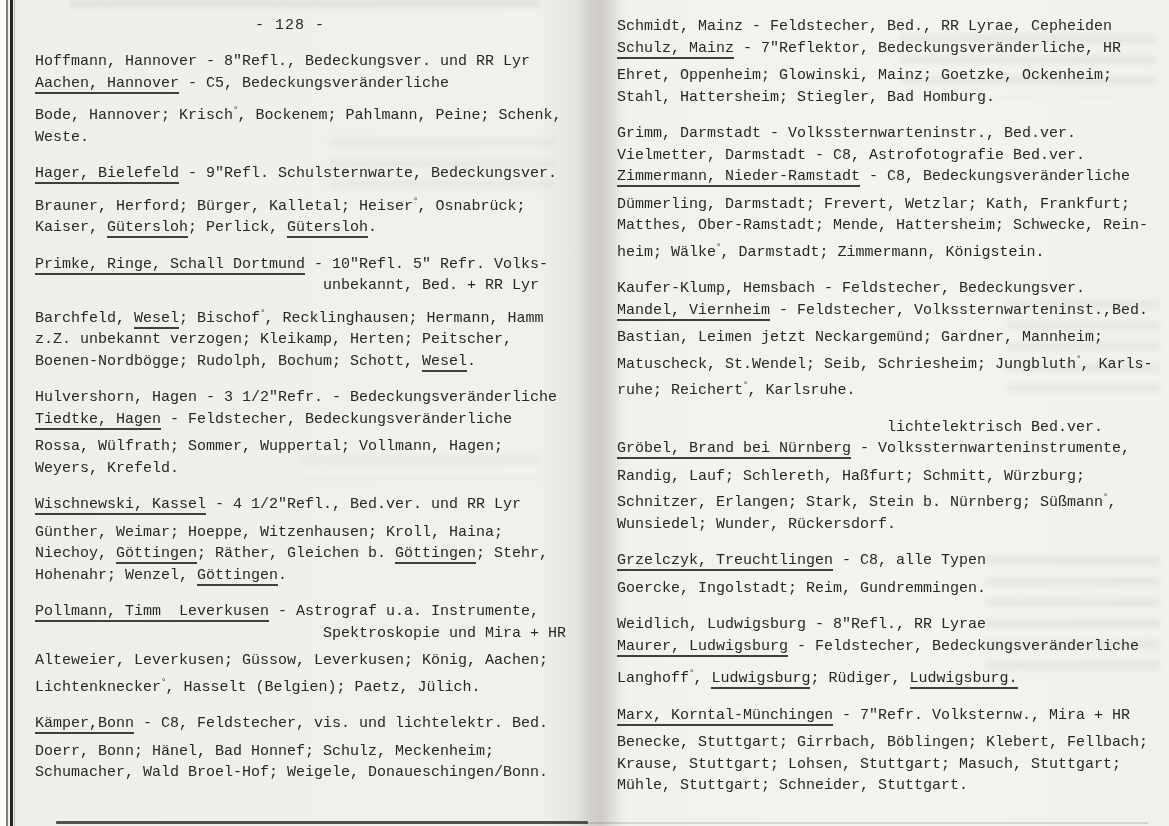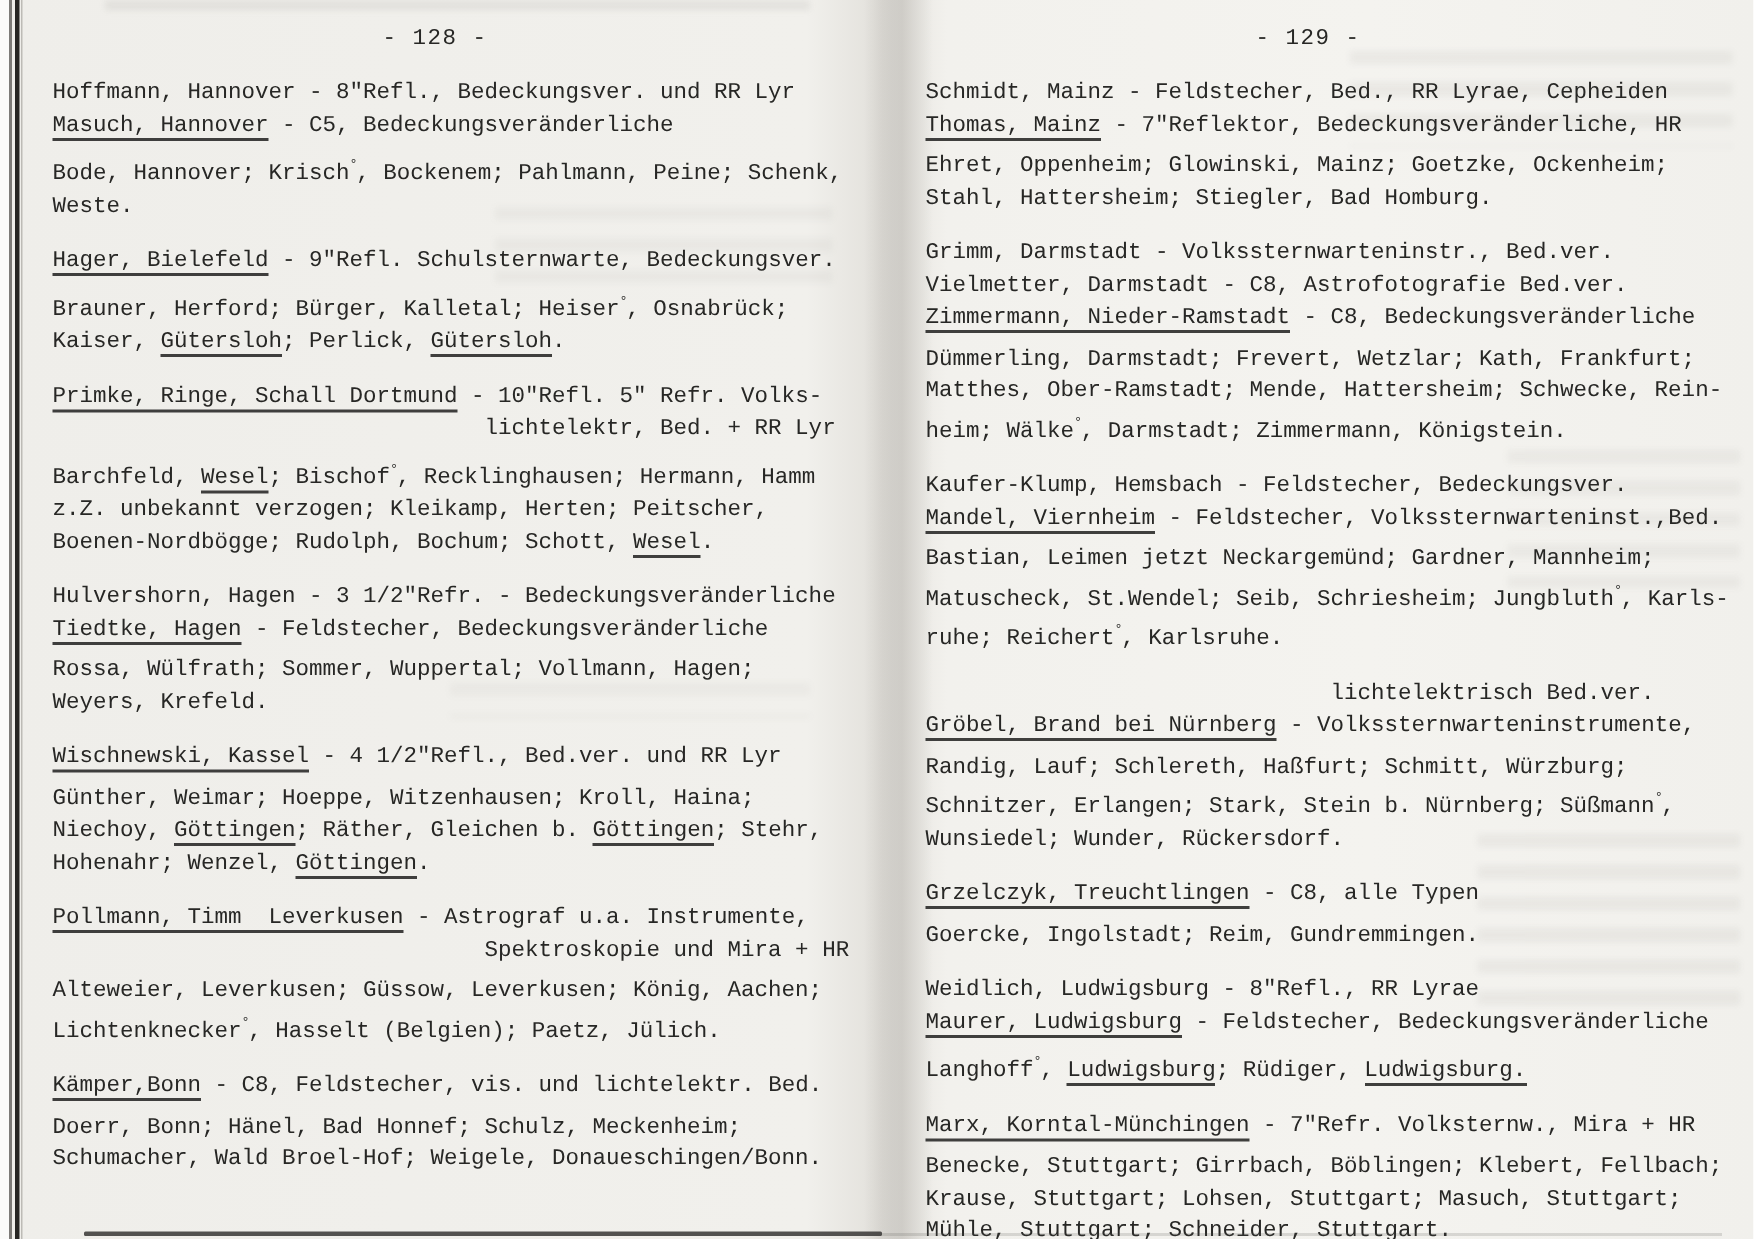--- a/index.html
+++ b/index.html
@@ -48,40 +48,40 @@
   <div class="ghost g6"></div>
 
   <div class="gutter-shadow"></div>
 
   <div class="page page-left">
     <div class="page-number">- 128 -</div>
     <div class="entries">
         <div class="entry">
           <div class="header">
             <div class="line"><span>Hoffmann, Hannover - 8"Refl., Bedeckungsver. und RR Lyr</span></div>
-            <div class="line"><span class="u">Masuch, Hannover</span><span> - C5, Bedeckungsveränderliche</span></div>
+            <div class="line"><span class="u">Aachen, Hannover</span><span> - C5, Bedeckungsveränderliche</span></div>
           </div>
           <div class="body">
             <div class="line"><span>Bode, Hannover; Krisch</span><span class="sup">°</span><span>, Bockenem; Pahlmann, Peine; Schenk,</span></div>
             <div class="line"><span>Weste.</span></div>
           </div>
         </div>
         <div class="entry">
           <div class="header">
             <div class="line"><span class="u">Hager, Bielefeld</span><span> - 9"Refl. Schulsternwarte, Bedeckungsver.</span></div>
           </div>
           <div class="body">
             <div class="line"><span>Brauner, Herford; Bürger, Kalletal; Heiser</span><span class="sup">°</span><span>, Osnabrück;</span></div>
             <div class="line"><span>Kaiser, </span><span class="u">Gütersloh</span><span>; Perlick, </span><span class="u">Gütersloh</span><span>.</span></div>
           </div>
         </div>
         <div class="entry">
           <div class="header">
             <div class="line"><span class="u">Primke, Ringe, Schall Dortmund</span><span> - 10"Refl. 5" Refr. Volks-</span></div>
-            <div class="line"><span>                                lichtelektr, Bed. + RR Lyr</span></div>
+            <div class="line"><span>                                unbekannt, Bed. + RR Lyr</span></div>
           </div>
           <div class="body">
             <div class="line"><span>Barchfeld, </span><span class="u">Wesel</span><span>; Bischof</span><span class="sup">°</span><span>, Recklinghausen; Hermann, Hamm</span></div>
             <div class="line"><span>z.Z. unbekannt verzogen; Kleikamp, Herten; Peitscher,</span></div>
             <div class="line"><span>Boenen-Nordbögge; Rudolph, Bochum; Schott, </span><span class="u">Wesel</span><span>.</span></div>
           </div>
         </div>
         <div class="entry">
           <div class="header">
             <div class="line"><span>Hulvershorn, Hagen - 3 1/2"Refr. - Bedeckungsveränderliche</span></div>
@@ -118,26 +118,25 @@
           </div>
           <div class="body">
             <div class="line"><span>Doerr, Bonn; Hänel, Bad Honnef; Schulz, Meckenheim;</span></div>
             <div class="line"><span>Schumacher, Wald Broel-Hof; Weigele, Donaueschingen/Bonn.</span></div>
           </div>
         </div>
       </div>
   </div>
 
   <div class="page page-right">
-    <div class="page-number">- 129 -</div>
     <div class="entries">
         <div class="entry">
           <div class="header">
             <div class="line"><span>Schmidt, Mainz - Feldstecher, Bed., RR Lyrae, Cepheiden</span></div>
-            <div class="line"><span class="u">Thomas, Mainz</span><span> - 7"Reflektor, Bedeckungsveränderliche, HR</span></div>
+            <div class="line"><span class="u">Schulz, Mainz</span><span> - 7"Reflektor, Bedeckungsveränderliche, HR</span></div>
           </div>
           <div class="body">
             <div class="line"><span>Ehret, Oppenheim; Glowinski, Mainz; Goetzke, Ockenheim;</span></div>
             <div class="line"><span>Stahl, Hattersheim; Stiegler, Bad Homburg.</span></div>
           </div>
         </div>
         <div class="entry">
           <div class="header">
             <div class="line"><span>Grimm, Darmstadt - Volkssternwarteninstr., Bed.ver.</span></div>
             <div class="line"><span>Vielmetter, Darmstadt - C8, Astrofotografie Bed.ver.</span></div>

